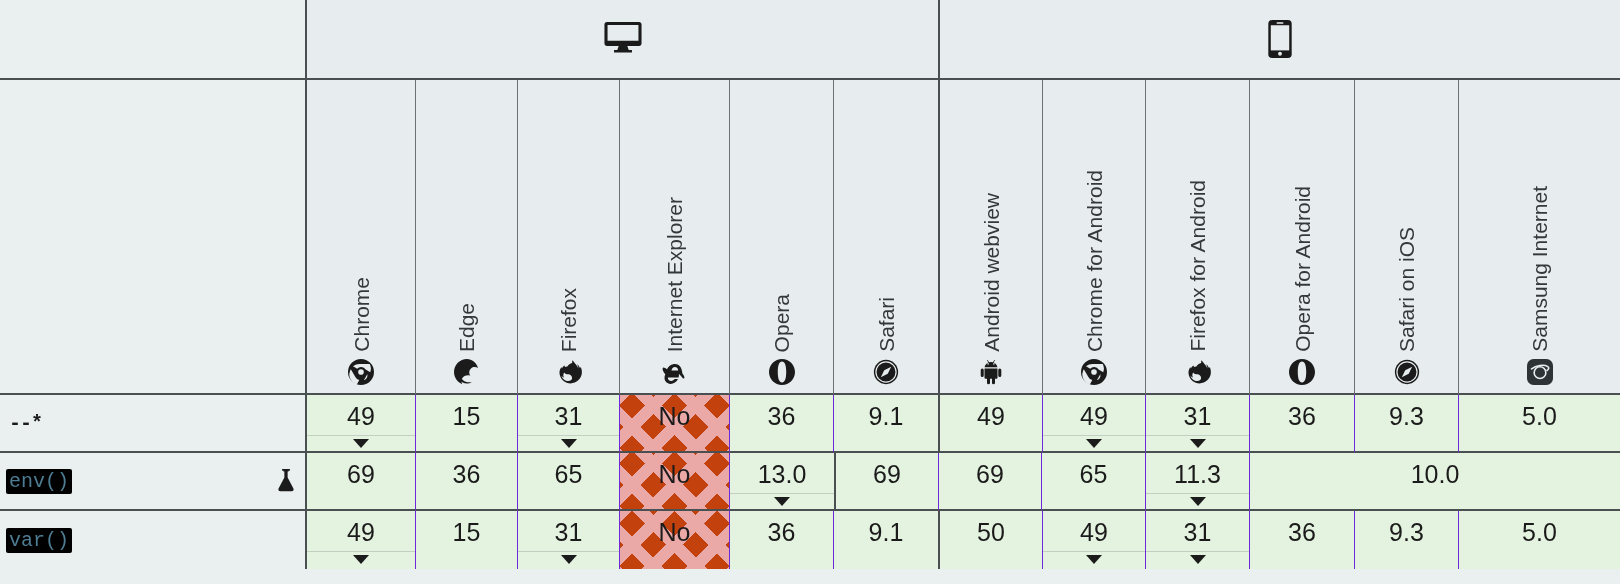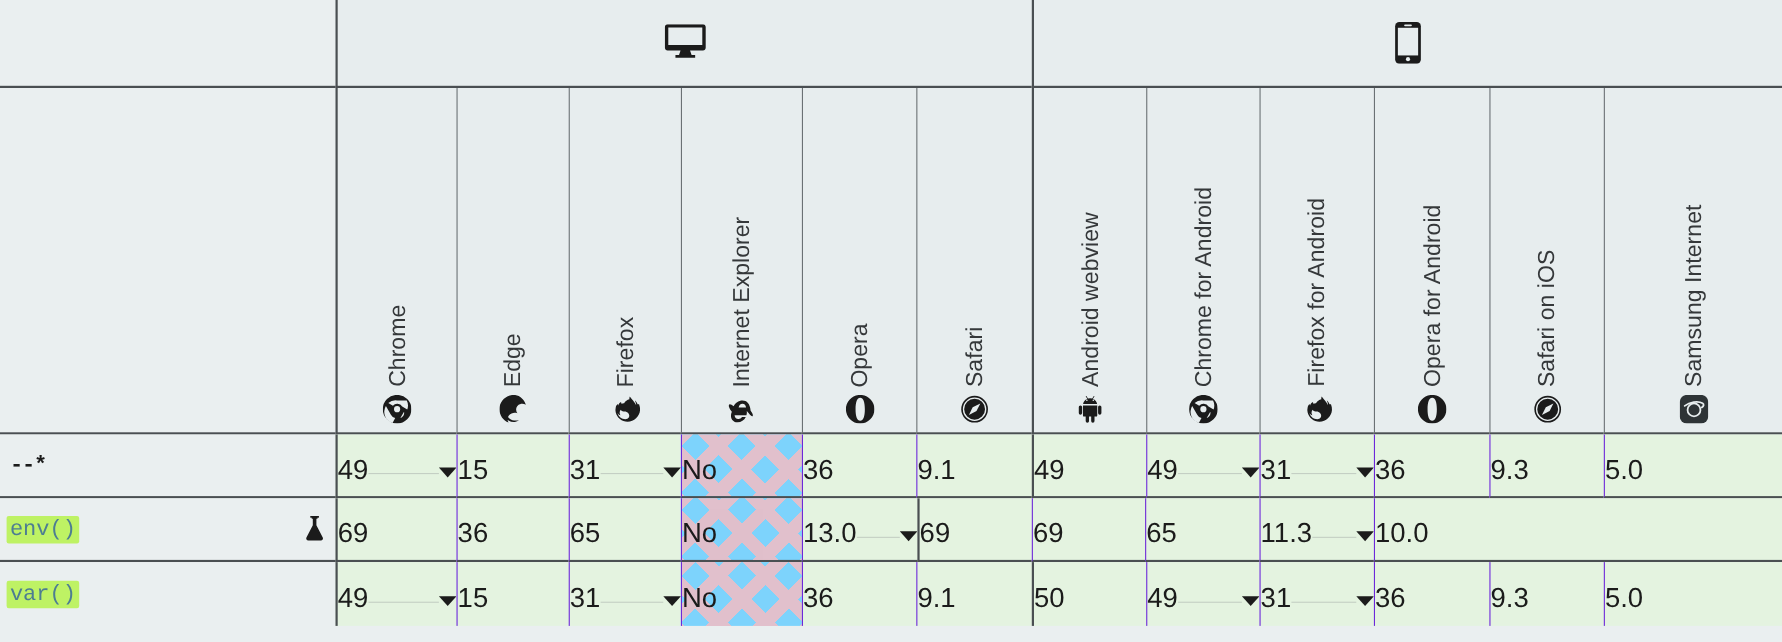--- a/index.html
+++ b/index.html
@@ -92,21 +92,21 @@
     border-bottom: 2px solid #4a4f52;
     display: flex;
     align-items: center;
     padding: 0 8px 0 6px;
     position: relative;
   }
   .feat-name {
     font-family: "Liberation Mono", monospace;
     font-size: 20px;
     color: #4d7d92;
-    background: #bef264;
+    background: #000000;
     padding: 1px 3px;
     border-radius: 2px;
     white-space: nowrap;
   }
   .feat-name.plain {
     background: transparent;
     color: #1b1b1b;
     font-weight: 700;
     letter-spacing: -1px;
   }
@@ -118,34 +118,35 @@
   }
 
   .sup-cell {
     position: relative;
     border-left: 1px solid #6d28d9;
     border-bottom: 2px solid #4a4f52;
     overflow: hidden;
   }
   .sup-cell.grp-start { border-left: 2px solid #4a4f52; }
   .sup-yes { background: #e4f3e0; }
-  .sup-no  { background: #7dd3fc; }
+  .sup-no  { background: #c2410c; }
   .sup-no::before {
     content: "";
     position: absolute;
     inset: -20px;
     background-image:
       repeating-linear-gradient(45deg,  transparent 0 18px, #f2bcc3 18px 30px),
       repeating-linear-gradient(-45deg, transparent 0 18px, #f2bcc3 18px 30px);
     opacity: .85;
   }
   .sup-inner {
     position: relative;
     height: 100%;
     display: flex;
+    flex-direction: column;
     align-items: center;
     justify-content: flex-start;
     padding-top: 9px;
   }
   .sup-ver {
     font-size: 25px;
     color: #1b1b1b;
     line-height: 1;
     white-space: nowrap;
   }

